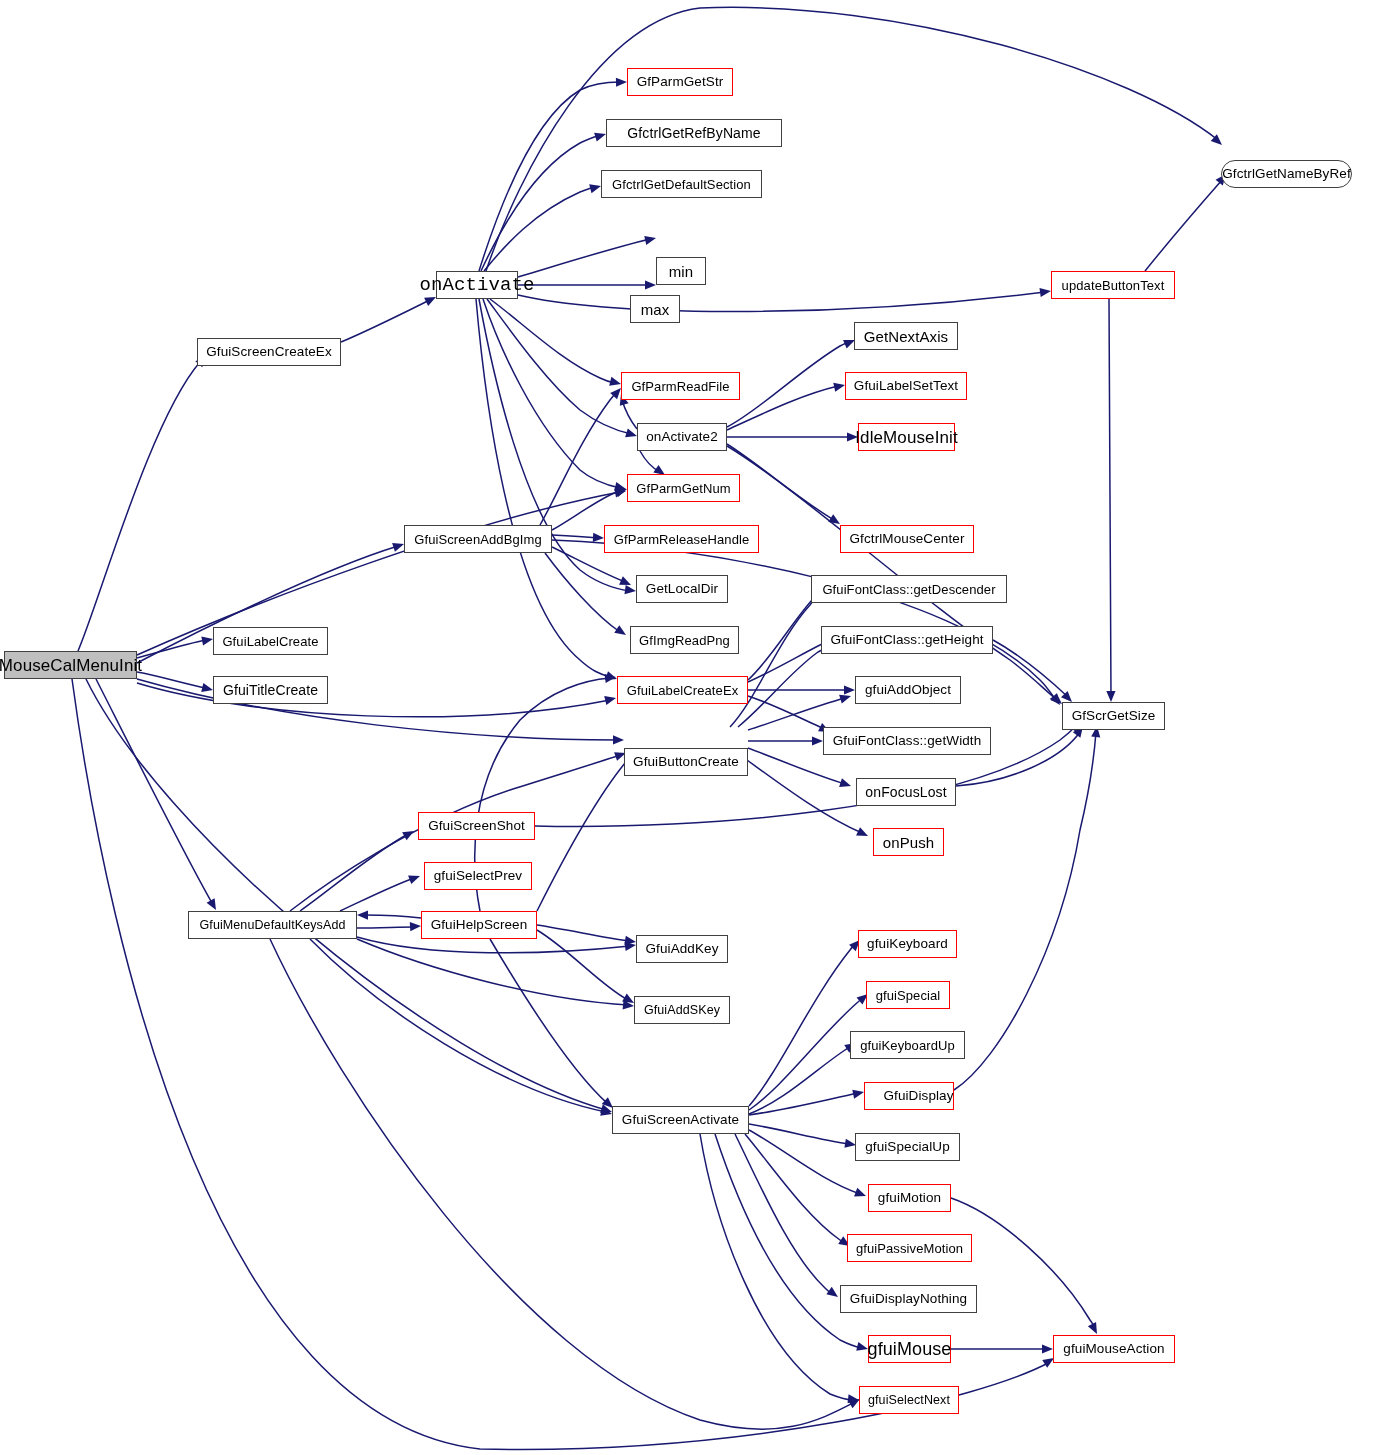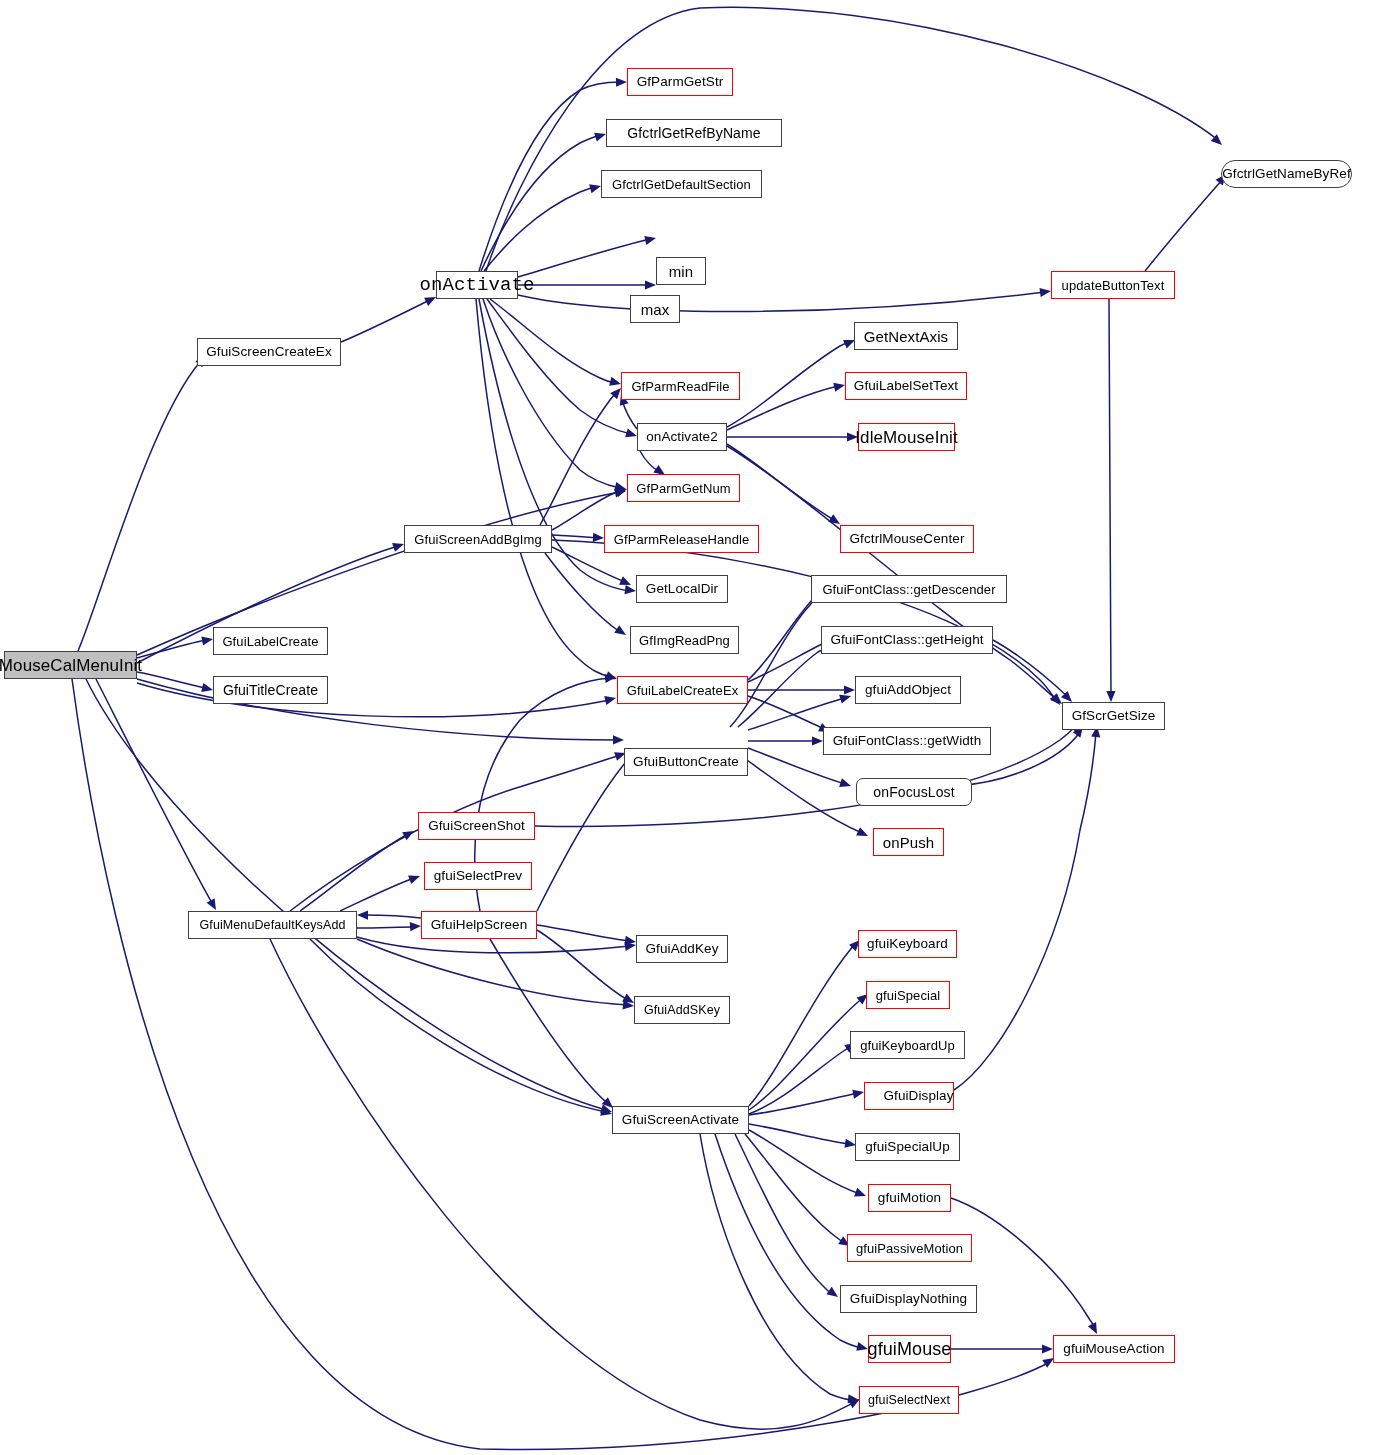--- a/index.html
+++ b/index.html
@@ -463,21 +463,21 @@
       </div>
       <div class="node" style="left: 1062px; top: 702px; width: 103px; height: 28px;">
         <span class="node-label" style="font-size: 13.5px;">GfScrGetSize</span>
       </div>
       <div class="node" style="left: 624px; top: 727px; width: 124px; height: 28px; margin-top: 21px;">
         <span class="node-label" style="font-size: 13.5px;">GfuiButtonCreate</span>
       </div>
       <div class="node" style="left: 823px; top: 727px; width: 168px; height: 28px;">
         <span class="node-label" style="font-size: 13.5px;">GfuiFontClass::getWidth</span>
       </div>
-      <div class="node" style="left: 856px; top: 778px; width: 116px; height: 28px; border-radius: 7px;">
+      <div class="node" style="left: 856px; top: 778px; width: 100px; height: 28px;">
         <span class="node-label" style="font-size: 14px;">onFocusLost</span>
       </div>
       <div class="node red" style="left: 418px; top: 812px; width: 117px; height: 28px;">
         <span class="node-label" style="font-size: 13.5px;">GfuiScreenShot</span>
       </div>
       <div class="node red" style="left: 873px; top: 828px; width: 71px; height: 28px;">
         <span class="node-label">onPush</span>
       </div>
       <div class="node red" style="left: 424px; top: 862px; width: 108px; height: 28px;">
         <span class="node-label" style="font-size: 13.5px;">gfuiSelectPrev</span>

